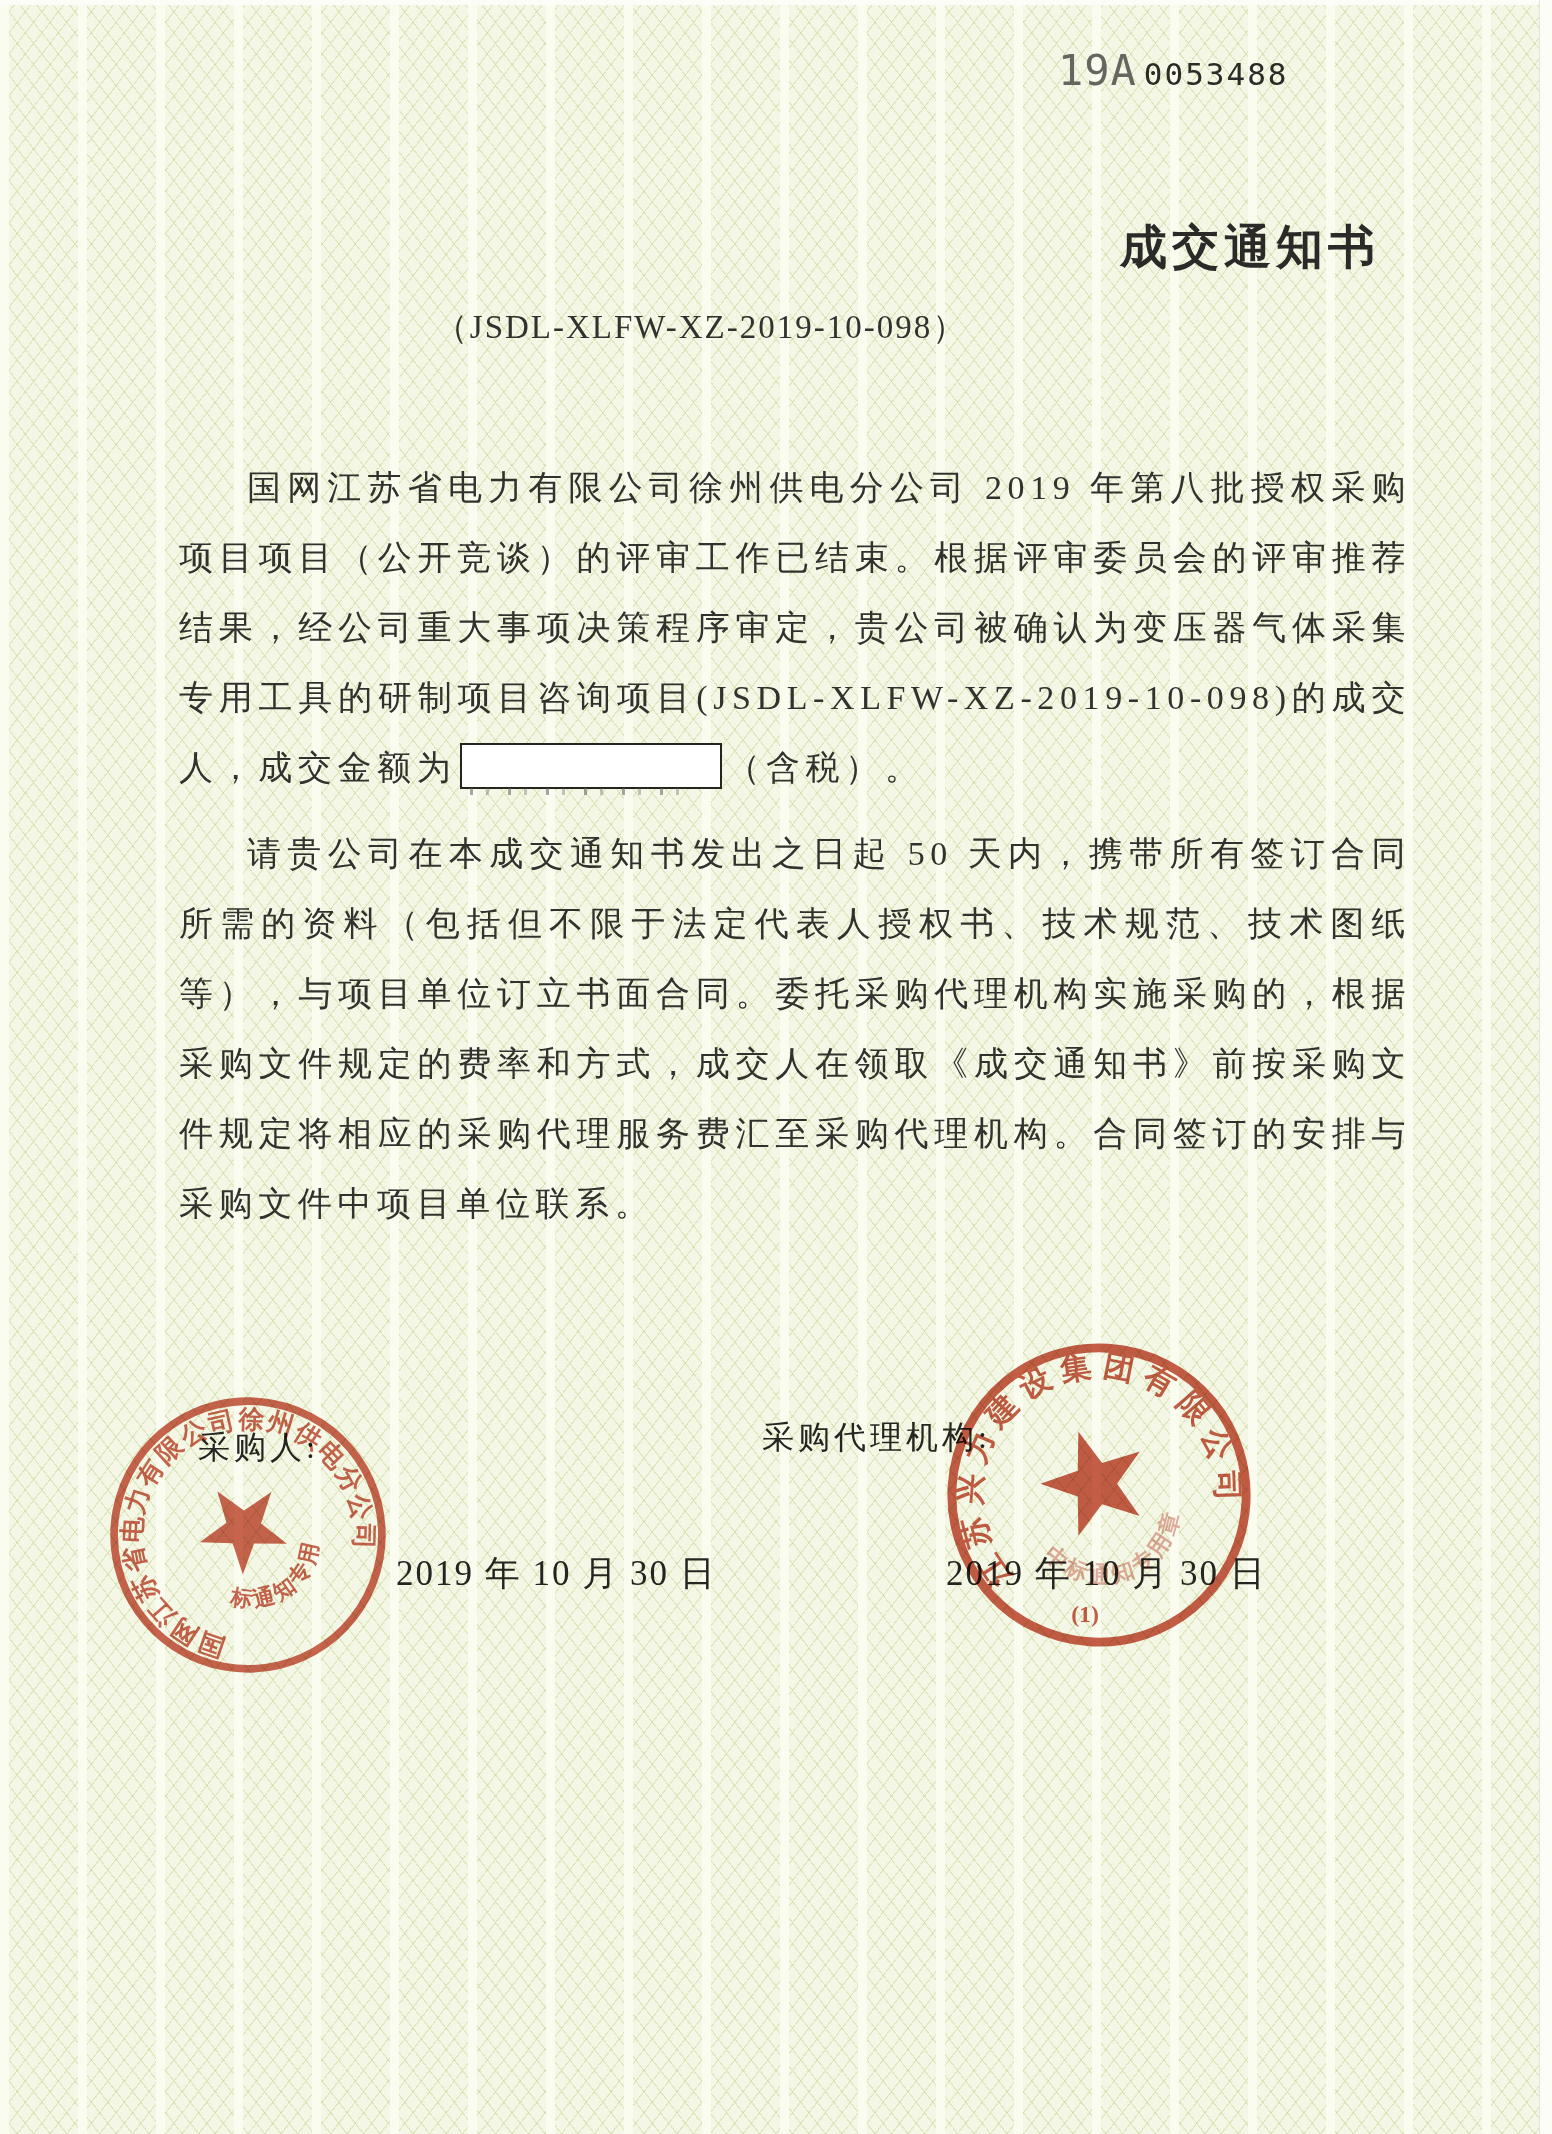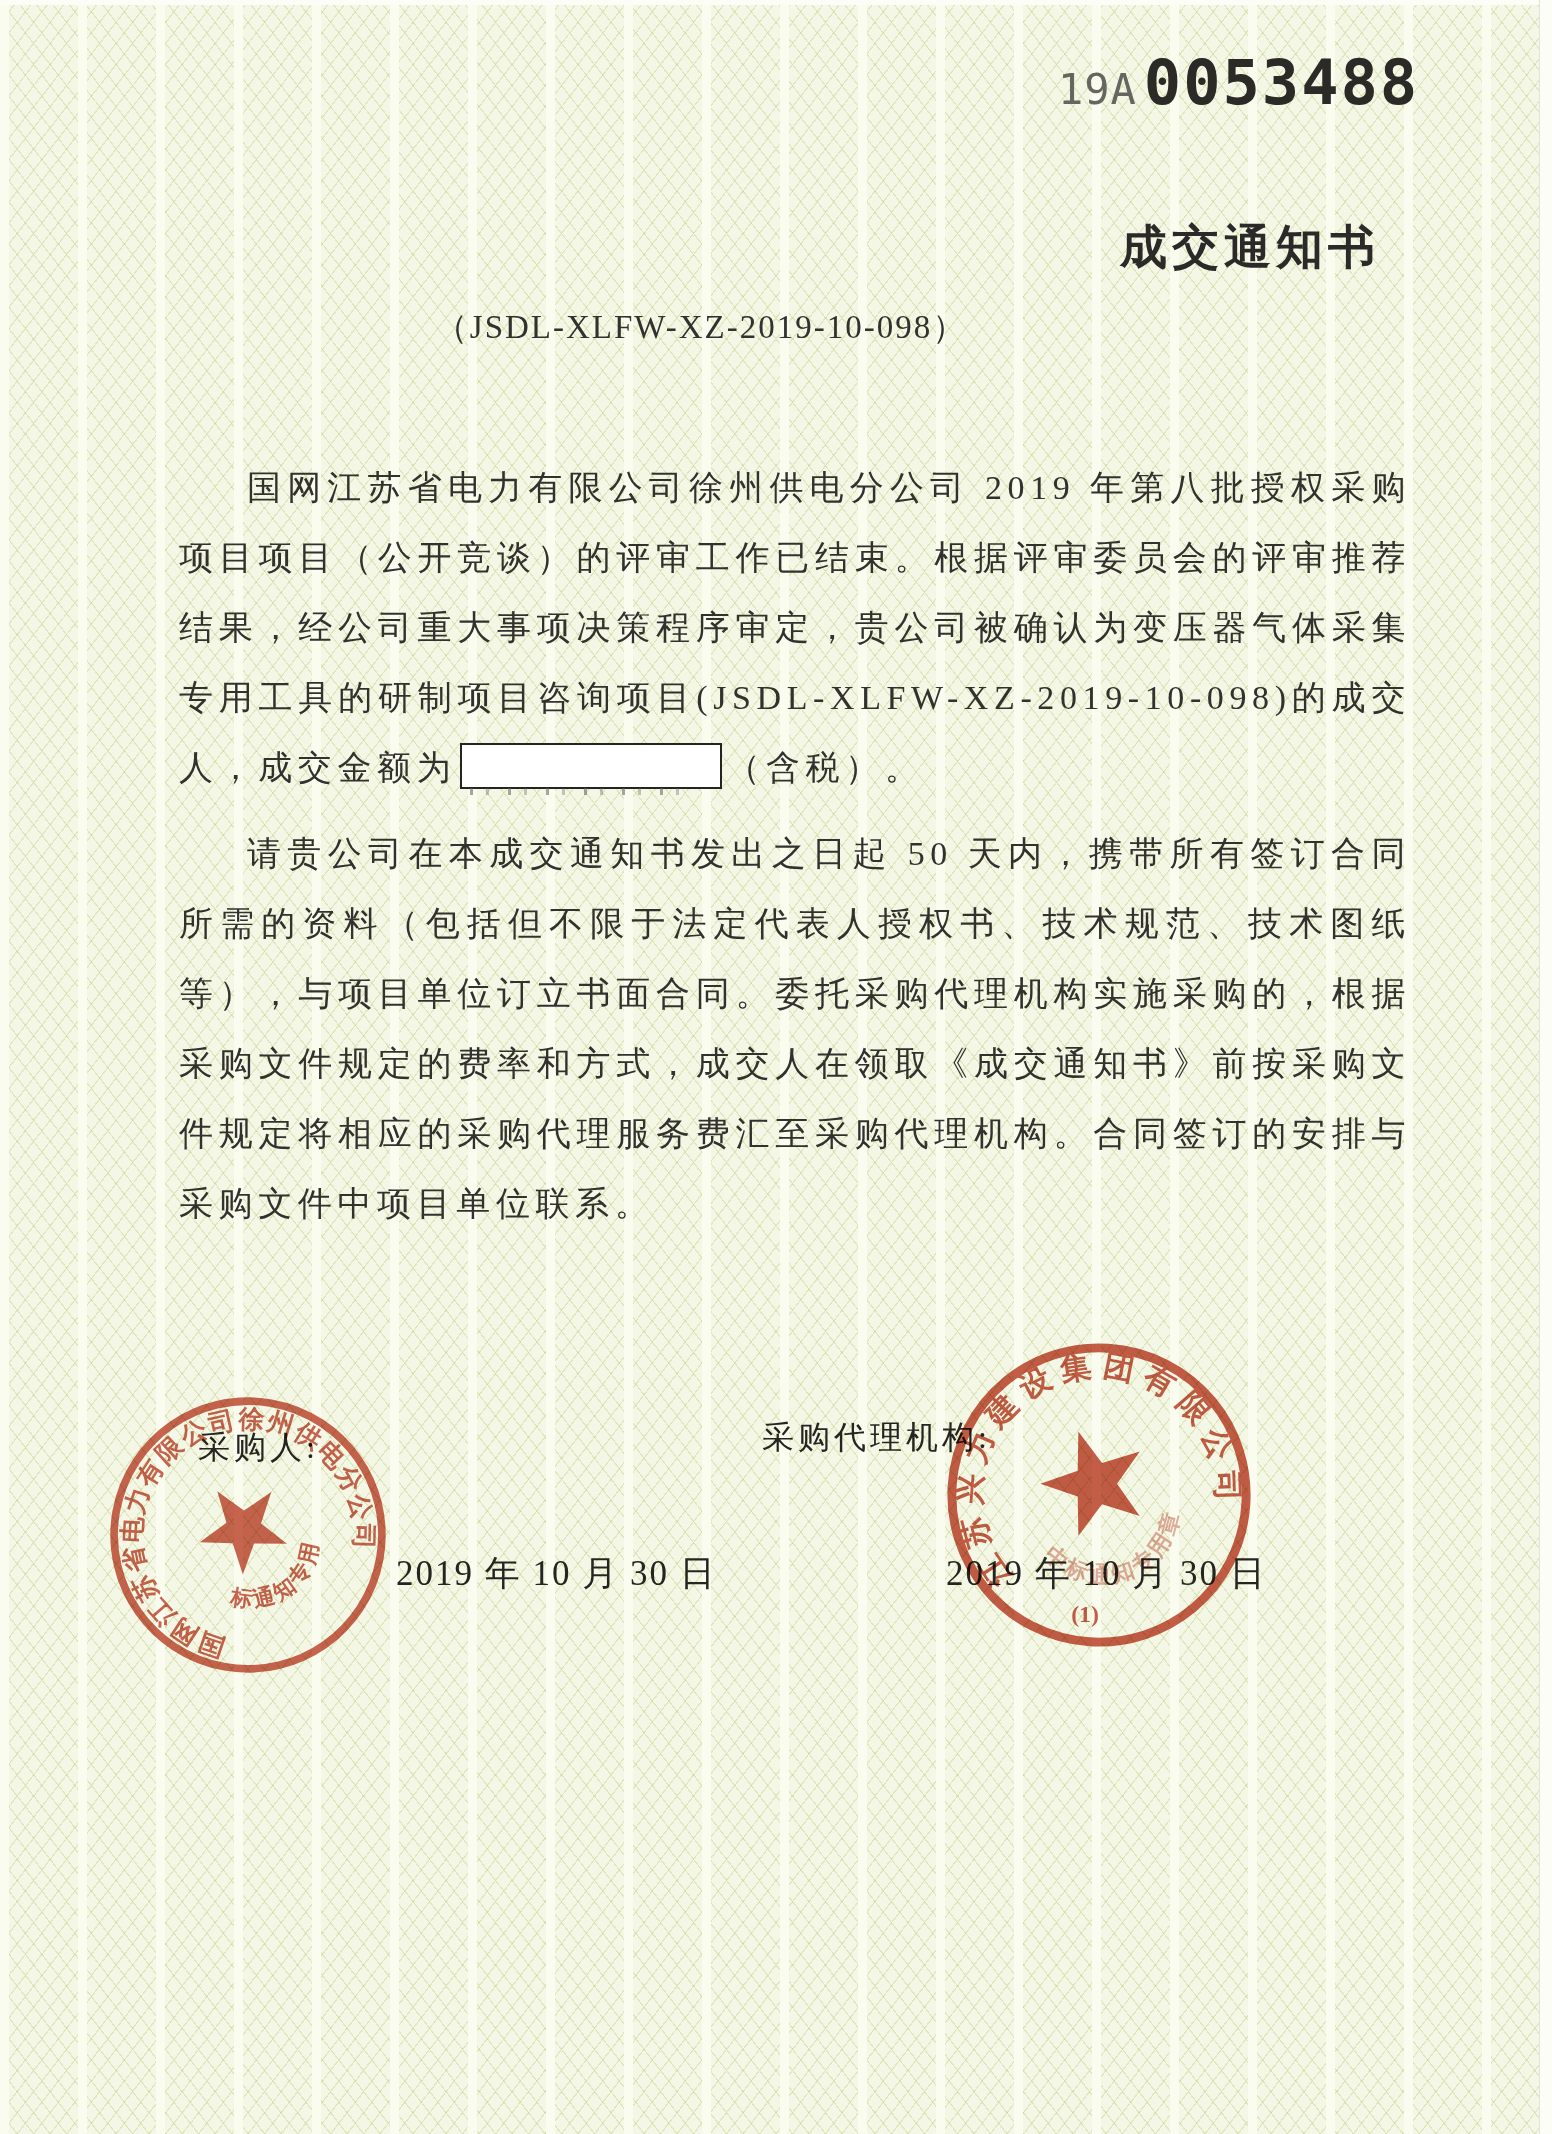--- a/index.html
+++ b/index.html
@@ -16,21 +16,21 @@
     font-family:"Liberation Serif", serif;
     color:#2f2d2b;
   }
   .scan-edge-right { position:absolute; top:0; right:0; width:12px; height:100%;
     background:#fdfdf8; border-left:1px solid rgba(180,180,170,.35); }
   .scan-edge-top { position:absolute; top:0; left:0; width:100%; height:5px; background:#fdfdf8; }
 
   .serial { position:absolute; top:46px; left:1058px; display:flex; align-items:baseline; gap:7px;
     font-family:"DejaVu Sans Mono", monospace; }
   .serial-prefix { font-size:42px; color:#66655f; letter-spacing:1px; }
-  .serial-number { font-size:62px; color:#2b2a26; font-weight:700; letter-spacing:2px; }
+  .serial-number { font-size:31px; color:#2b2a26; font-weight:400; letter-spacing:2px; }
 
   .doc-title { position:absolute; top:216px; left:0; width:1380px; text-align:right;
     font-size:47px; font-weight:bold; letter-spacing:5px; color:#2b2a28; }
   .doc-subtitle { position:absolute; top:305px; left:0; width:1370px; text-align:center;
     font-size:33px; letter-spacing:2px; color:#33312e;margin-left:16px; }
 
   .addressee { position:absolute; top:374px; left:228px;
     font-size:36px; letter-spacing:3px; color:#33312e;
     border-bottom:2px solid #3a3834; padding:0 10px 7px 2px; }
 

